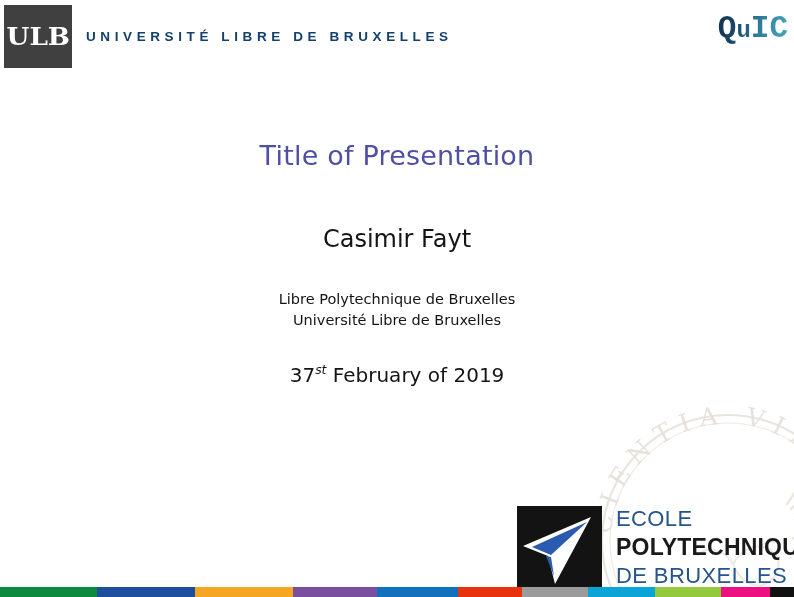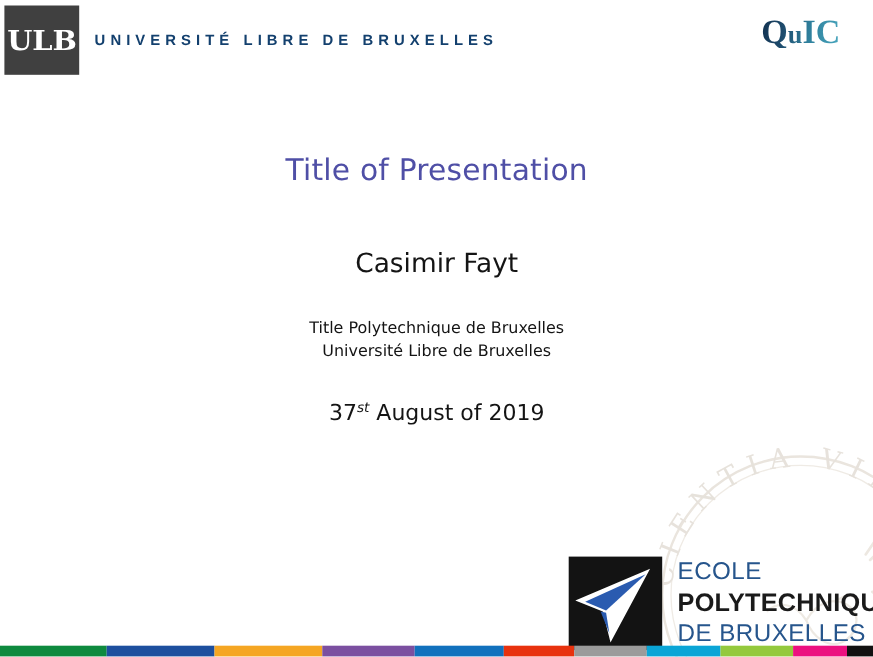--- a/index.html
+++ b/index.html
@@ -61,23 +61,23 @@
     color: #13406e;
     font-family: "Liberation Sans", sans-serif;
     font-size: 13.5px;
     font-weight: 600;
     letter-spacing: 4.6px;
     white-space: nowrap;
   }
 
   .quic-logo {
     position: absolute;
-    right: 30px;
+    right: 6px;
     top: 13px;
-    font-family: Liberation Serif, serif;
+    font-family: Liberation Mono, monospace;
     font-size: 31px;
     line-height: 1;
     font-weight: 700;
     background: linear-gradient(100deg, #11304f 0%, #1d4a6b 28%, #2f7f9c 60%, #49a8bf 100%);
     -webkit-background-clip: text;
     background-clip: text;
     color: transparent;
     -webkit-text-fill-color: transparent;
     white-space: nowrap;
   }
@@ -253,25 +253,25 @@
         <path d="M 150,168 C 140,152 124,150 114,160"></path>
         <path d="M 176,152 C 184,144 192,144 198,150"></path>
       </g>
     </svg>
   </div>
 
   <div class="titleblock">
     <div class="slide-title">Title of Presentation</div>
     <div class="author">Casimir Fayt</div>
     <div class="institute">
-      <div>Title Polytechnique de Bruxelles</div>
+      <div>Libre Polytechnique de Bruxelles</div>
       <div>Université Libre de Bruxelles</div>
     </div>
     <div class="date">
-      <span>37</span><sup>st</sup>&nbsp;<span>August of 2019</span>
+      <span>37</span><sup>st</sup>&nbsp;<span>February of 2019</span>
     </div>
   </div>
 
   <div class="epb-logo">
     <div class="epb-mark">
       <svg width="85" height="85" viewBox="0 0 85 85" aria-hidden="true">
 
         <path d="M 74,11 L 38,78 L 31,50 L 6,40 Z" fill="#ffffff"></path>
 
         <path d="M 70,16 L 34,49 L 15,41 Z" fill="#2a5bb0"></path>

